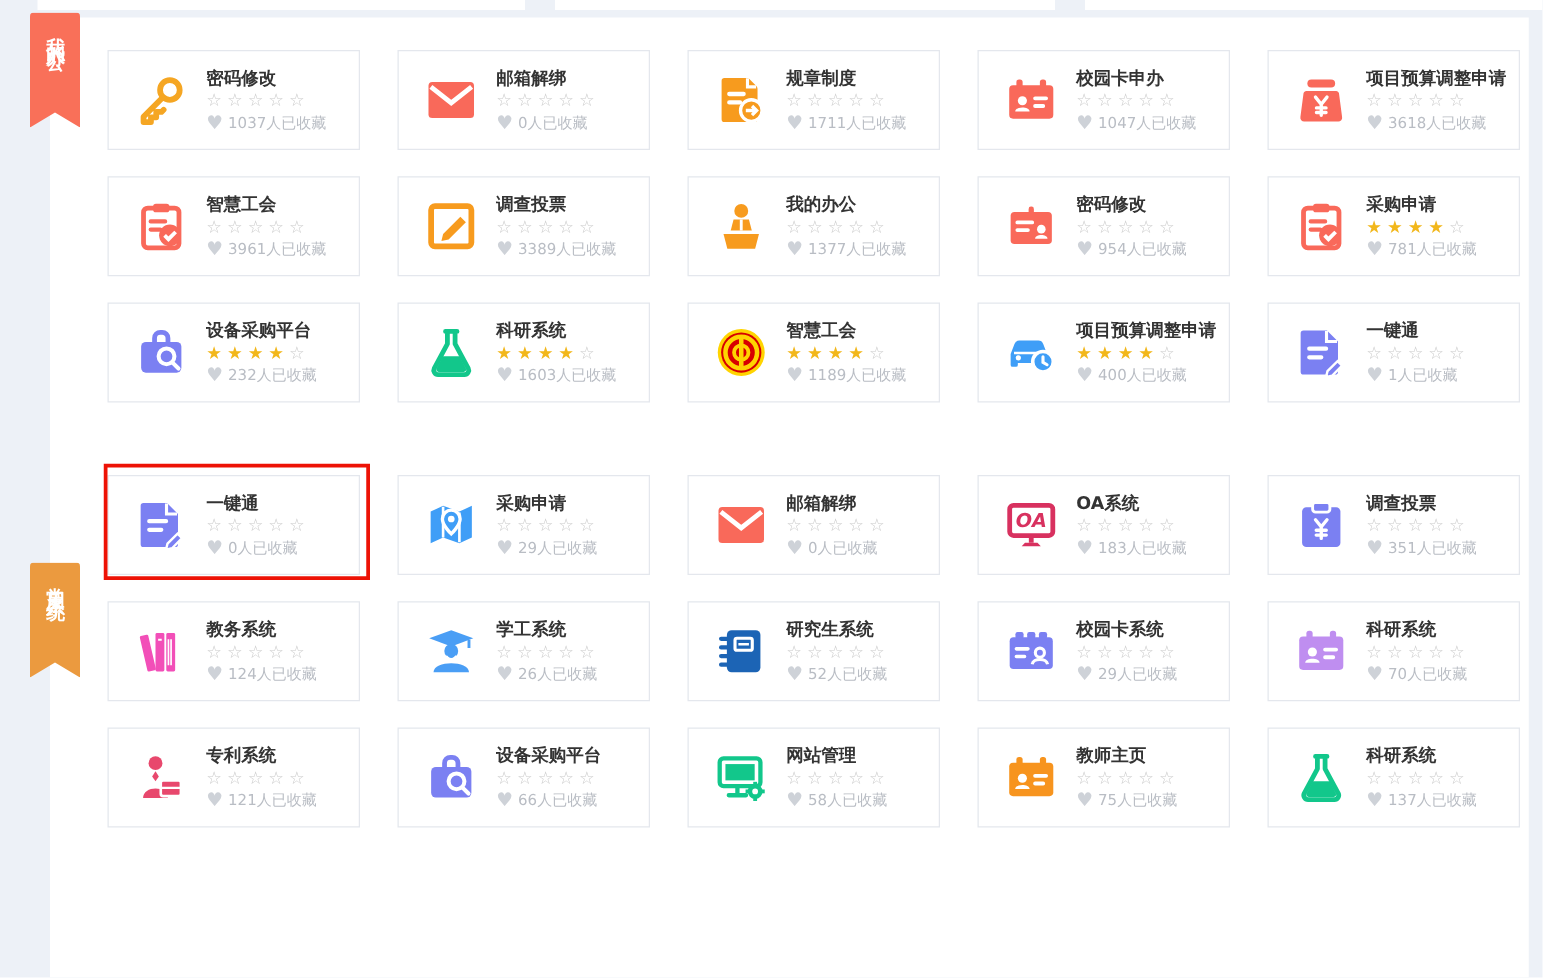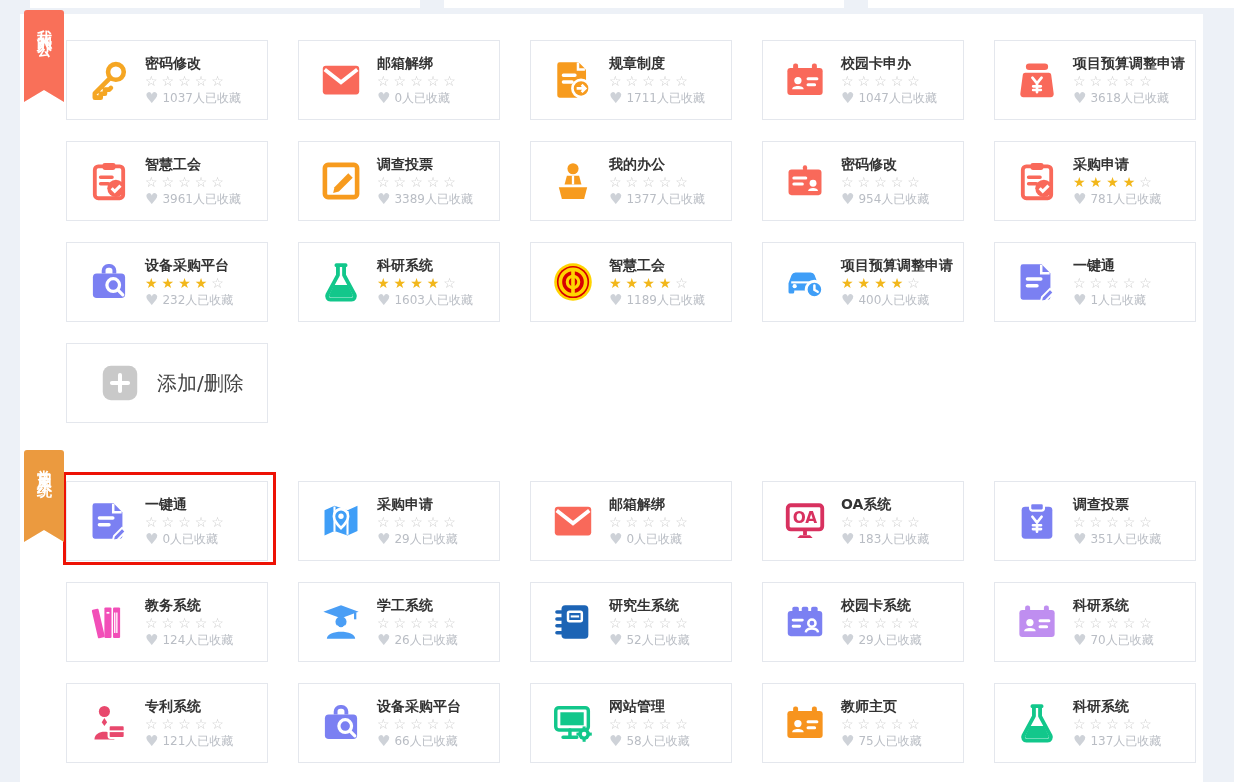--- a/index.html
+++ b/index.html
@@ -9,21 +9,21 @@
     --card-border:#e4e7ed;
   }
   html,body{margin:0;padding:0;}
   body{
     width:1234px;height:782px;position:relative;overflow:hidden;
     background:#edf1f7;
     font-family:"DejaVu Sans","Liberation Sans",sans-serif;
   }
   .remnant{position:absolute;top:0;height:8px;background:#ffffff;}
   .panel{
-    position:absolute;left:20px;top:14px;width:1183px;height:768px;
+    position:absolute;left:40px;top:14px;width:1183px;height:768px;
     background:#ffffff;
   }
   .ribbon{
     position:absolute;left:24px;width:40px;height:92px;z-index:6;
     color:#fff;font-size:15px;font-weight:bold;
     border-radius:3px 3px 0 0;
     clip-path:polygon(0 0,100% 0,100% 100%,50% calc(100% - 12px),0 100%);
     display:flex;justify-content:center;padding-top:8px;box-sizing:border-box;
   }
   .ribbon span{writing-mode:vertical-rl;text-orientation:upright;letter-spacing:4px;line-height:1;}
@@ -31,21 +31,21 @@
     display:grid;grid-template-columns:repeat(5,202px);gap:21px 30px;
     margin-left:46px;
   }
   .grid.first{padding-top:26px;}
   .grid.second{margin-top:58px;}
   .card{
     position:relative;height:80px;box-sizing:border-box;
     background:#fff;border:1px solid var(--card-border);
     display:flex;align-items:center;cursor:pointer;
   }
-  .card .icon{width:46px;height:46px;margin-left:19px;margin-right:13px;flex:none;}
+  .card .icon{width:46px;height:46px;margin-left:19px;margin-right:13px;flex:none;font-style:italic;}
   .icon svg{width:100%;height:100%;display:block;}
   .info{display:flex;flex-direction:column;min-width:0;}
   .title{font-size:14px;color:#333;font-weight:600;line-height:18px;white-space:nowrap;}
   .stars{font-size:14px;line-height:17px;letter-spacing:4px;color:var(--star-inactive);margin-top:1px;white-space:nowrap;}
   .stars .filled{color:var(--star-active);}
   .fav{display:flex;align-items:center;font-size:12px;color:#b9bdc4;line-height:16px;white-space:nowrap;}
   .fav .heart{font-size:15px;color:#ced2d8;margin-right:4px;font-family:"DejaVu Sans",sans-serif;}
   .add-card .icon{width:44px;height:44px;margin-left:31px;margin-right:15px;}
   .add-card .add-label{font-size:20px;color:#444;font-weight:400;}
   .hl{
@@ -324,31 +324,20 @@
         </span>
         <div class="info">
           <div class="title">一键通</div>
           <div class="stars"><span>☆</span><span>☆</span><span>☆</span><span>☆</span><span>☆</span></div>
           <div class="fav">
             <span class="heart">♥</span>
             <span>1人已收藏</span>
           </div>
         </div>
       </div>
-      <div class="card add-card">
-        <span class="icon">
-          <svg viewBox="0 0 24 24">
-            <rect x="2.6" y="2.6" width="18.8" height="18.8" rx="4.5" fill="#c9c9c9"></rect>
-            <path d="M12 7.6v8.8M7.6 12h8.8" stroke="#fff" stroke-width="2.2" stroke-linecap="round"></path>
-          </svg>
-        </span>
-        <div class="info">
-          <div class="title add-label">添加/删除</div>
-        </div>
-      </div>
     </div>
   <div class="grid second">
       <div class="card">
         <div class="hl"></div>
         <span class="icon">
           <svg viewBox="0 0 24 24">
             <path d="M4.6 2.8h9.8L19 7.4V20a1.2 1.2 0 0 1-1.2 1.2H4.6A1.2 1.2 0 0 1 3.4 20V4a1.2 1.2 0 0 1 1.2-1.2z" fill="#7b80f2"></path>
             <path d="M14.2 3v4.4h4.4" fill="none" stroke="#fff" stroke-width="1.3"></path>
             <path d="M7 10.4h7M7 14h5" stroke="#fff" stroke-width="1.8" stroke-linecap="round"></path>
             <path d="M14.6 19.8l4.2-4.2 1.9 1.9-4.2 4.2-2.5.6z" fill="#7b80f2" stroke="#fff" stroke-width="1"></path>

